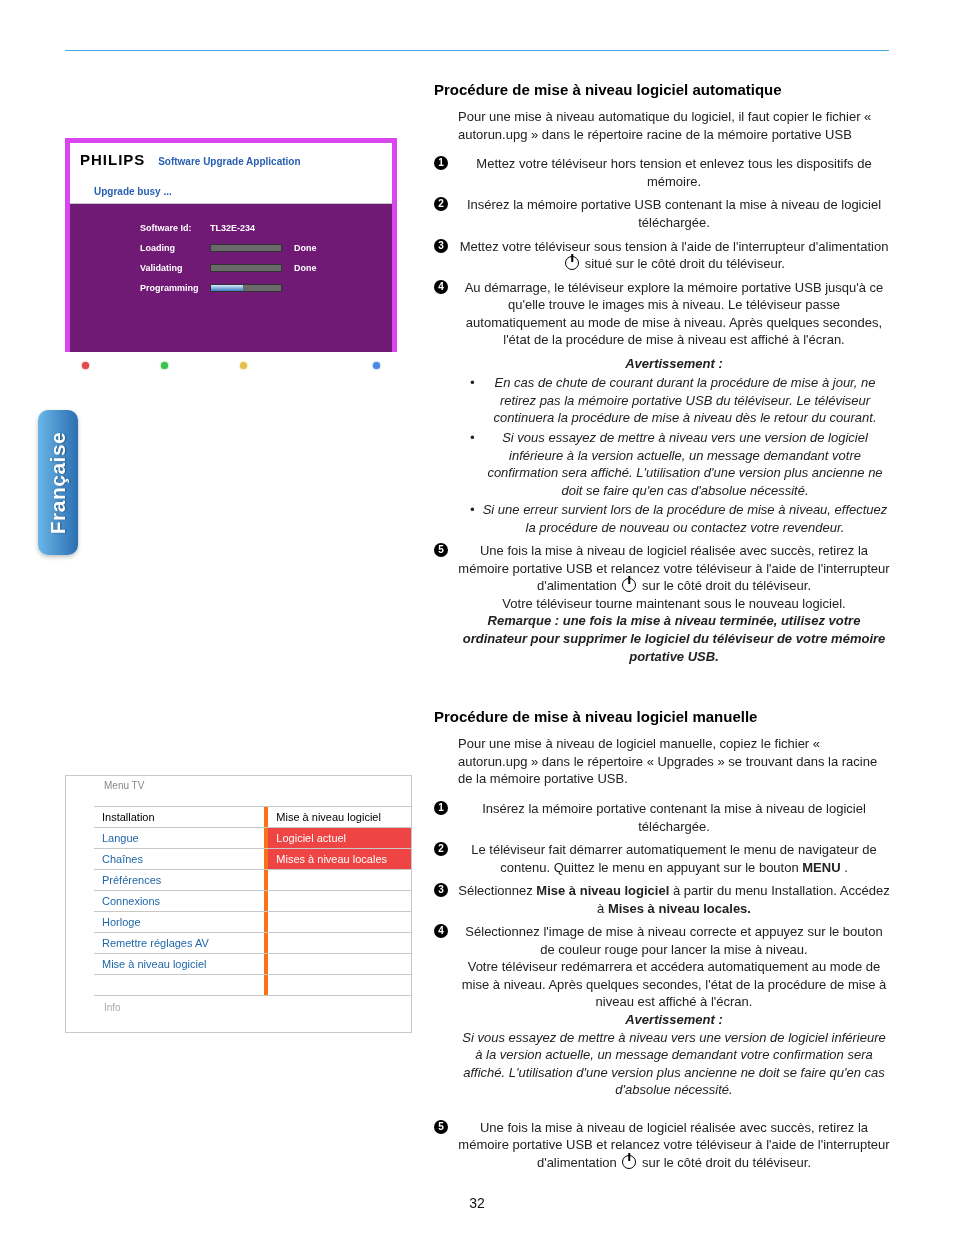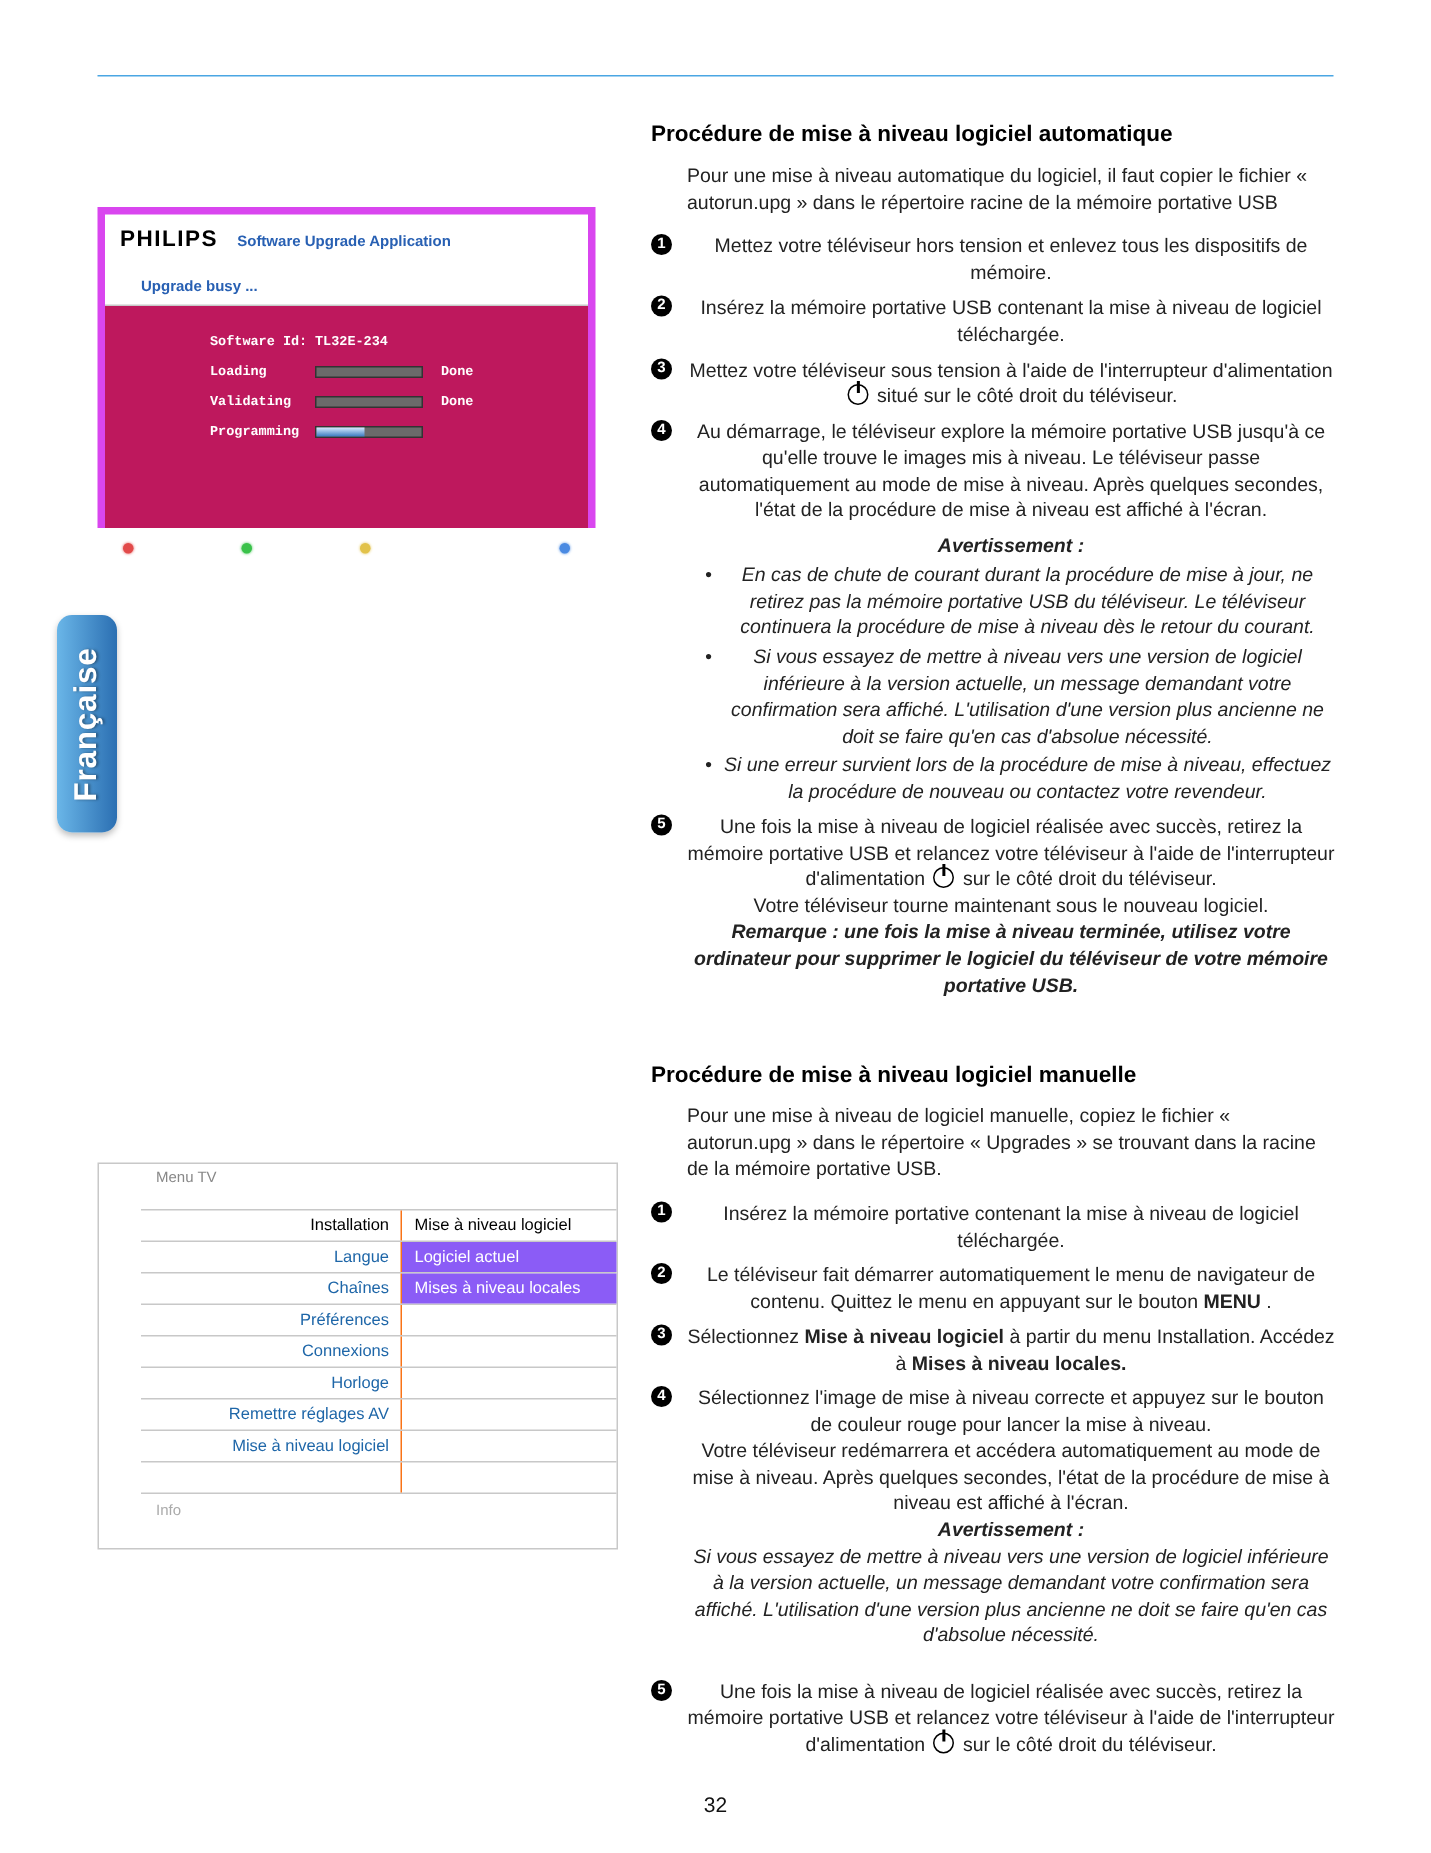--- a/index.html
+++ b/index.html
@@ -57,27 +57,26 @@
   .ph-logo {
     font-family: Arial, sans-serif;
     font-weight:900;
     letter-spacing:1px;
     font-size:15px;
     color:#000;
   }
   .ill-title { color:#2860b3; font-weight:bold; font-size:10px; margin-left:10px; }
   .ill-busy { color:#2860b3; font-weight:bold; font-size:10px; position:absolute; left:24px; bottom:6px; }
   .ill-mid {
-    background:#be185d;
+    background:#701a75;
     height:134px;
     padding:14px 16px 0 70px;
     color:#fff;
     font-size:9px;
     font-weight:bold;
-    font-family:Liberation Mono, monospace;
   }
   .ill-row { display:flex; align-items:center; height:20px; }
   .ill-row .lbl { width:70px; }
   .ill-row .val { width:70px; }
   .pbar { width:70px; height:6px; background:#6a6a6a; border:1px solid #333; margin-right:12px; position:relative; }
   .pbar .fill { position:absolute; left:0; top:0; bottom:0; right:0; }
   .pbar.partial .fill { right:55%; background:linear-gradient(#d9ecff,#3a7abf); }
   .ill-row .done { width:30px; }
   .ill-bot {
     height:26px;
@@ -101,25 +100,25 @@
     color:#555;
     padding-left:28px;
   }
   .ill-menu .hdr { height:22px; padding:4px 10px; color:#888; font-size:10px; }
   .ill-menu .row { display:flex; border-top:1px solid #c8c8c8; }
   .ill-menu .cell {
     height:20px; line-height:20px;
     padding:0 8px;
     box-sizing:border-box;
   }
-  .left-col { width:55%; border-right:1px solid #f97316;text-align:right; }
+  .left-col { width:55%; border-right:4px solid #f97316; }
   .right-col { width:45%; }
   .ill-menu .heading { color:#000; }
   .ill-menu .brand   { color:#1e66a8; }
-  .ill-menu .sel { background:#8b5cf6; color:#fff; }
+  .ill-menu .sel { background:#ef4444; color:#fff; }
   .ill-menu .footer { border-top:1px solid #c8c8c8; height:24px; padding:6px 10px; color:#aaa; font-size:10px; }
 
   
   .col-text {
     position:absolute;
     left:434px; top:80px;
     width:456px;
     font-size:13px;
     line-height:1.35;
     color:#222;

